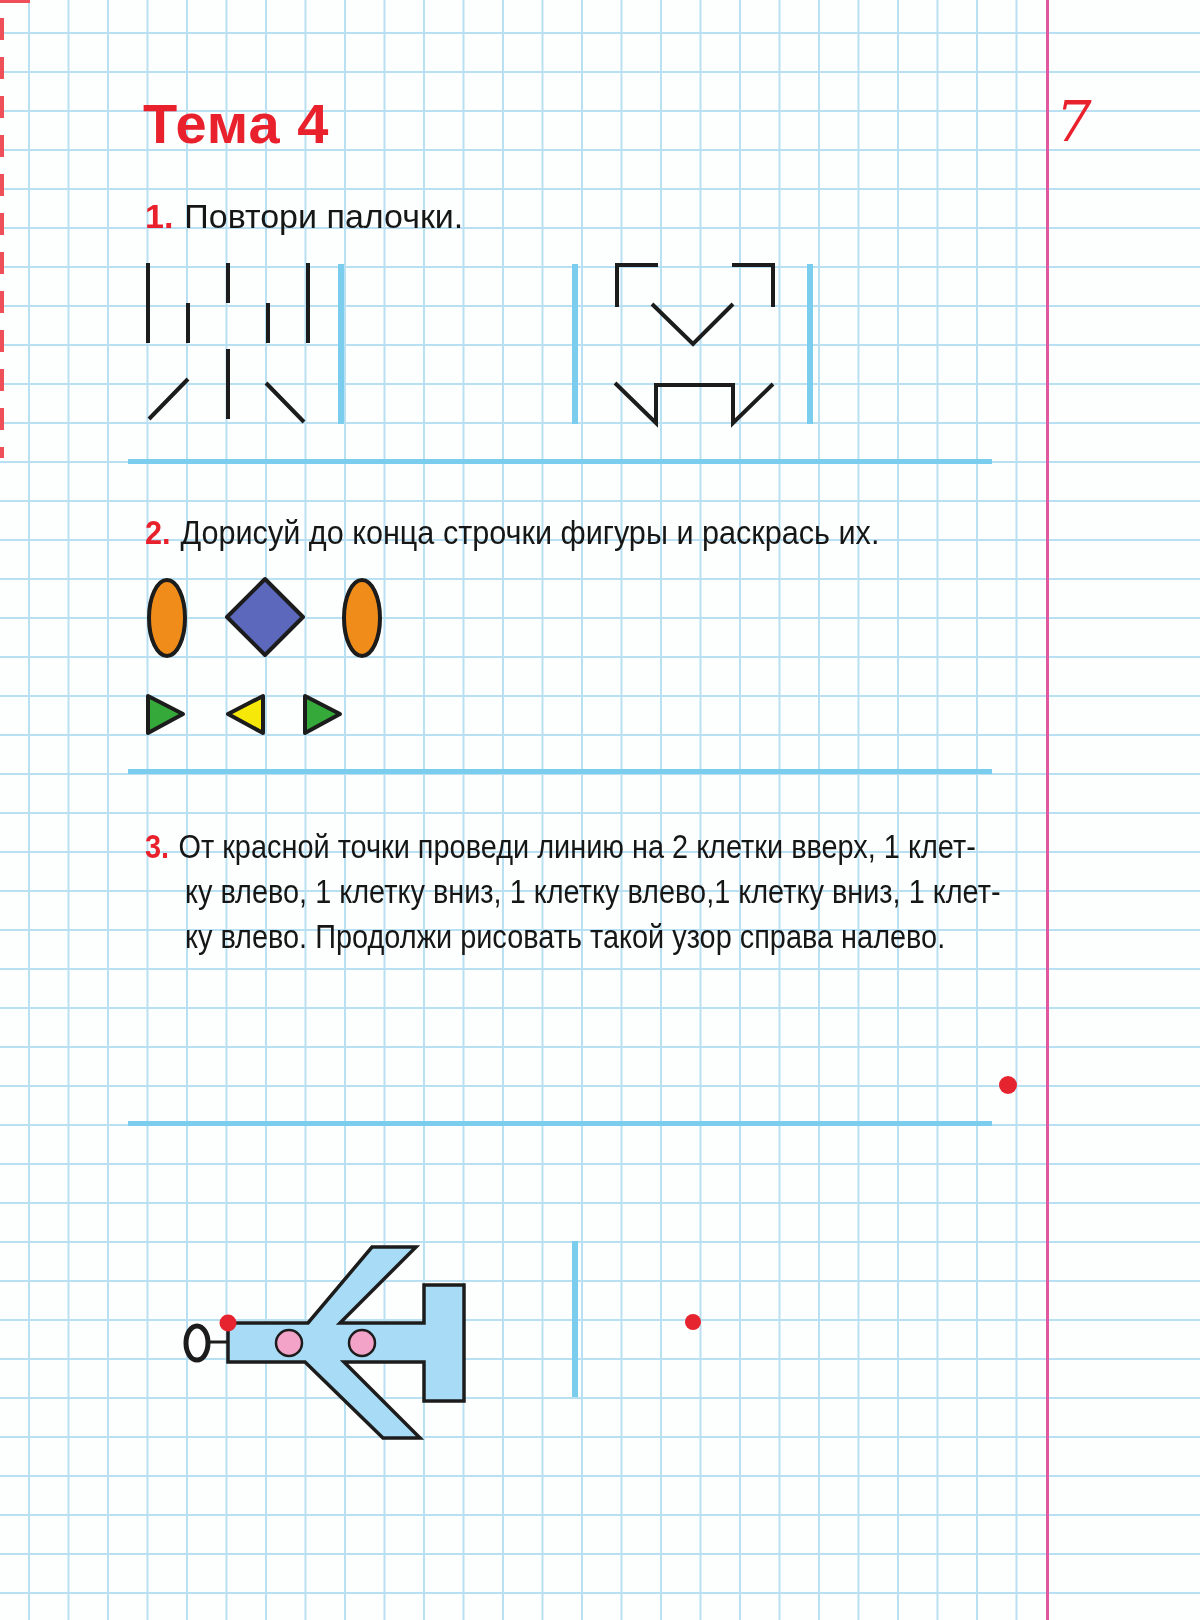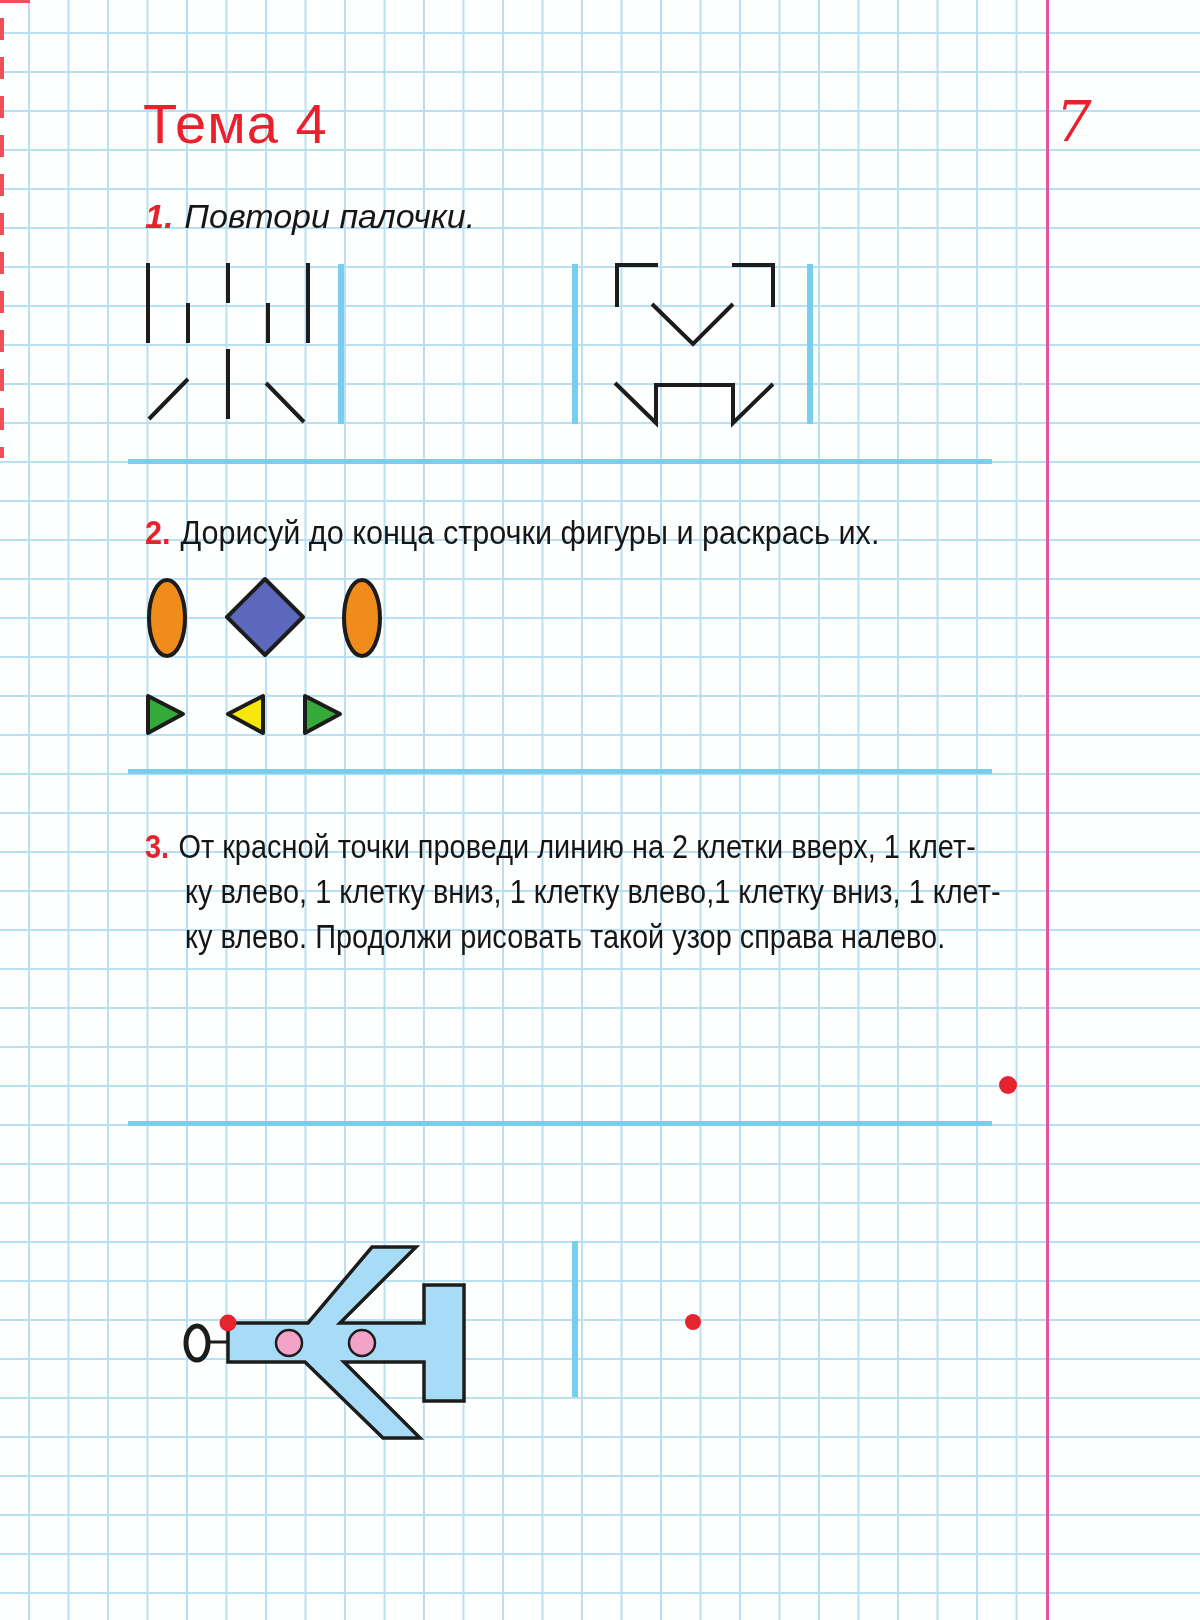--- a/index.html
+++ b/index.html
@@ -18,28 +18,28 @@
   .margin-line{position:absolute;top:0;left:1046px;width:3px;height:100%;background:var(--margin_pink);}
   .edge-dashes{position:absolute;left:0;top:18px;width:4px;height:440px;
     background:repeating-linear-gradient(to bottom, var(--edge_red) 0 22px, transparent 22px 39px);}
   .edge-dash-top{position:absolute;left:0;top:0;width:30px;height:3px;background:var(--edge_red);}
 
   
   .h-sep{position:absolute;left:128px;width:864px;height:5px;background:var(--separator_blue);}
   .v-sep{position:absolute;width:6px;background:var(--separator_blue);}
 
   .title{position:absolute;left:143px;top:96px;margin:0;
-    font-size:56px;font-weight:normal;letter-spacing:1px;color:var(--accent_red);line-height:1;}
+    font-size:56px;font-weight:bold;letter-spacing:1px;color:var(--accent_red);line-height:1;}
   .page-number{position:absolute;left:1056px;top:94px;
     font-family:"DejaVu Serif", serif;font-style:italic;font-size:56px;line-height:1;color:var(--accent_red);}
 
   .ex-label{position:absolute;left:145px;font-size:34px;line-height:40px;white-space:nowrap;
     transform-origin:0 0;}
   .ex-label .num{color:var(--accent_red);font-weight:bold;margin-right:11px;}
-  #ex1-label{top:196px;font-style:italic;}
+  #ex1-label{top:196px;}
   #ex2-label{top:512px;transform:scaleX(.90);}
   #ex3-par{top:824px;line-height:45px;transform:scaleX(.85);}
   #ex4-label{top:1177px;font-size:35px;}
   .indent{padding-left:47px;}
 
   .drawings{position:absolute;inset:0;pointer-events:none;}
 </style>
 </head>
 <body>
 

